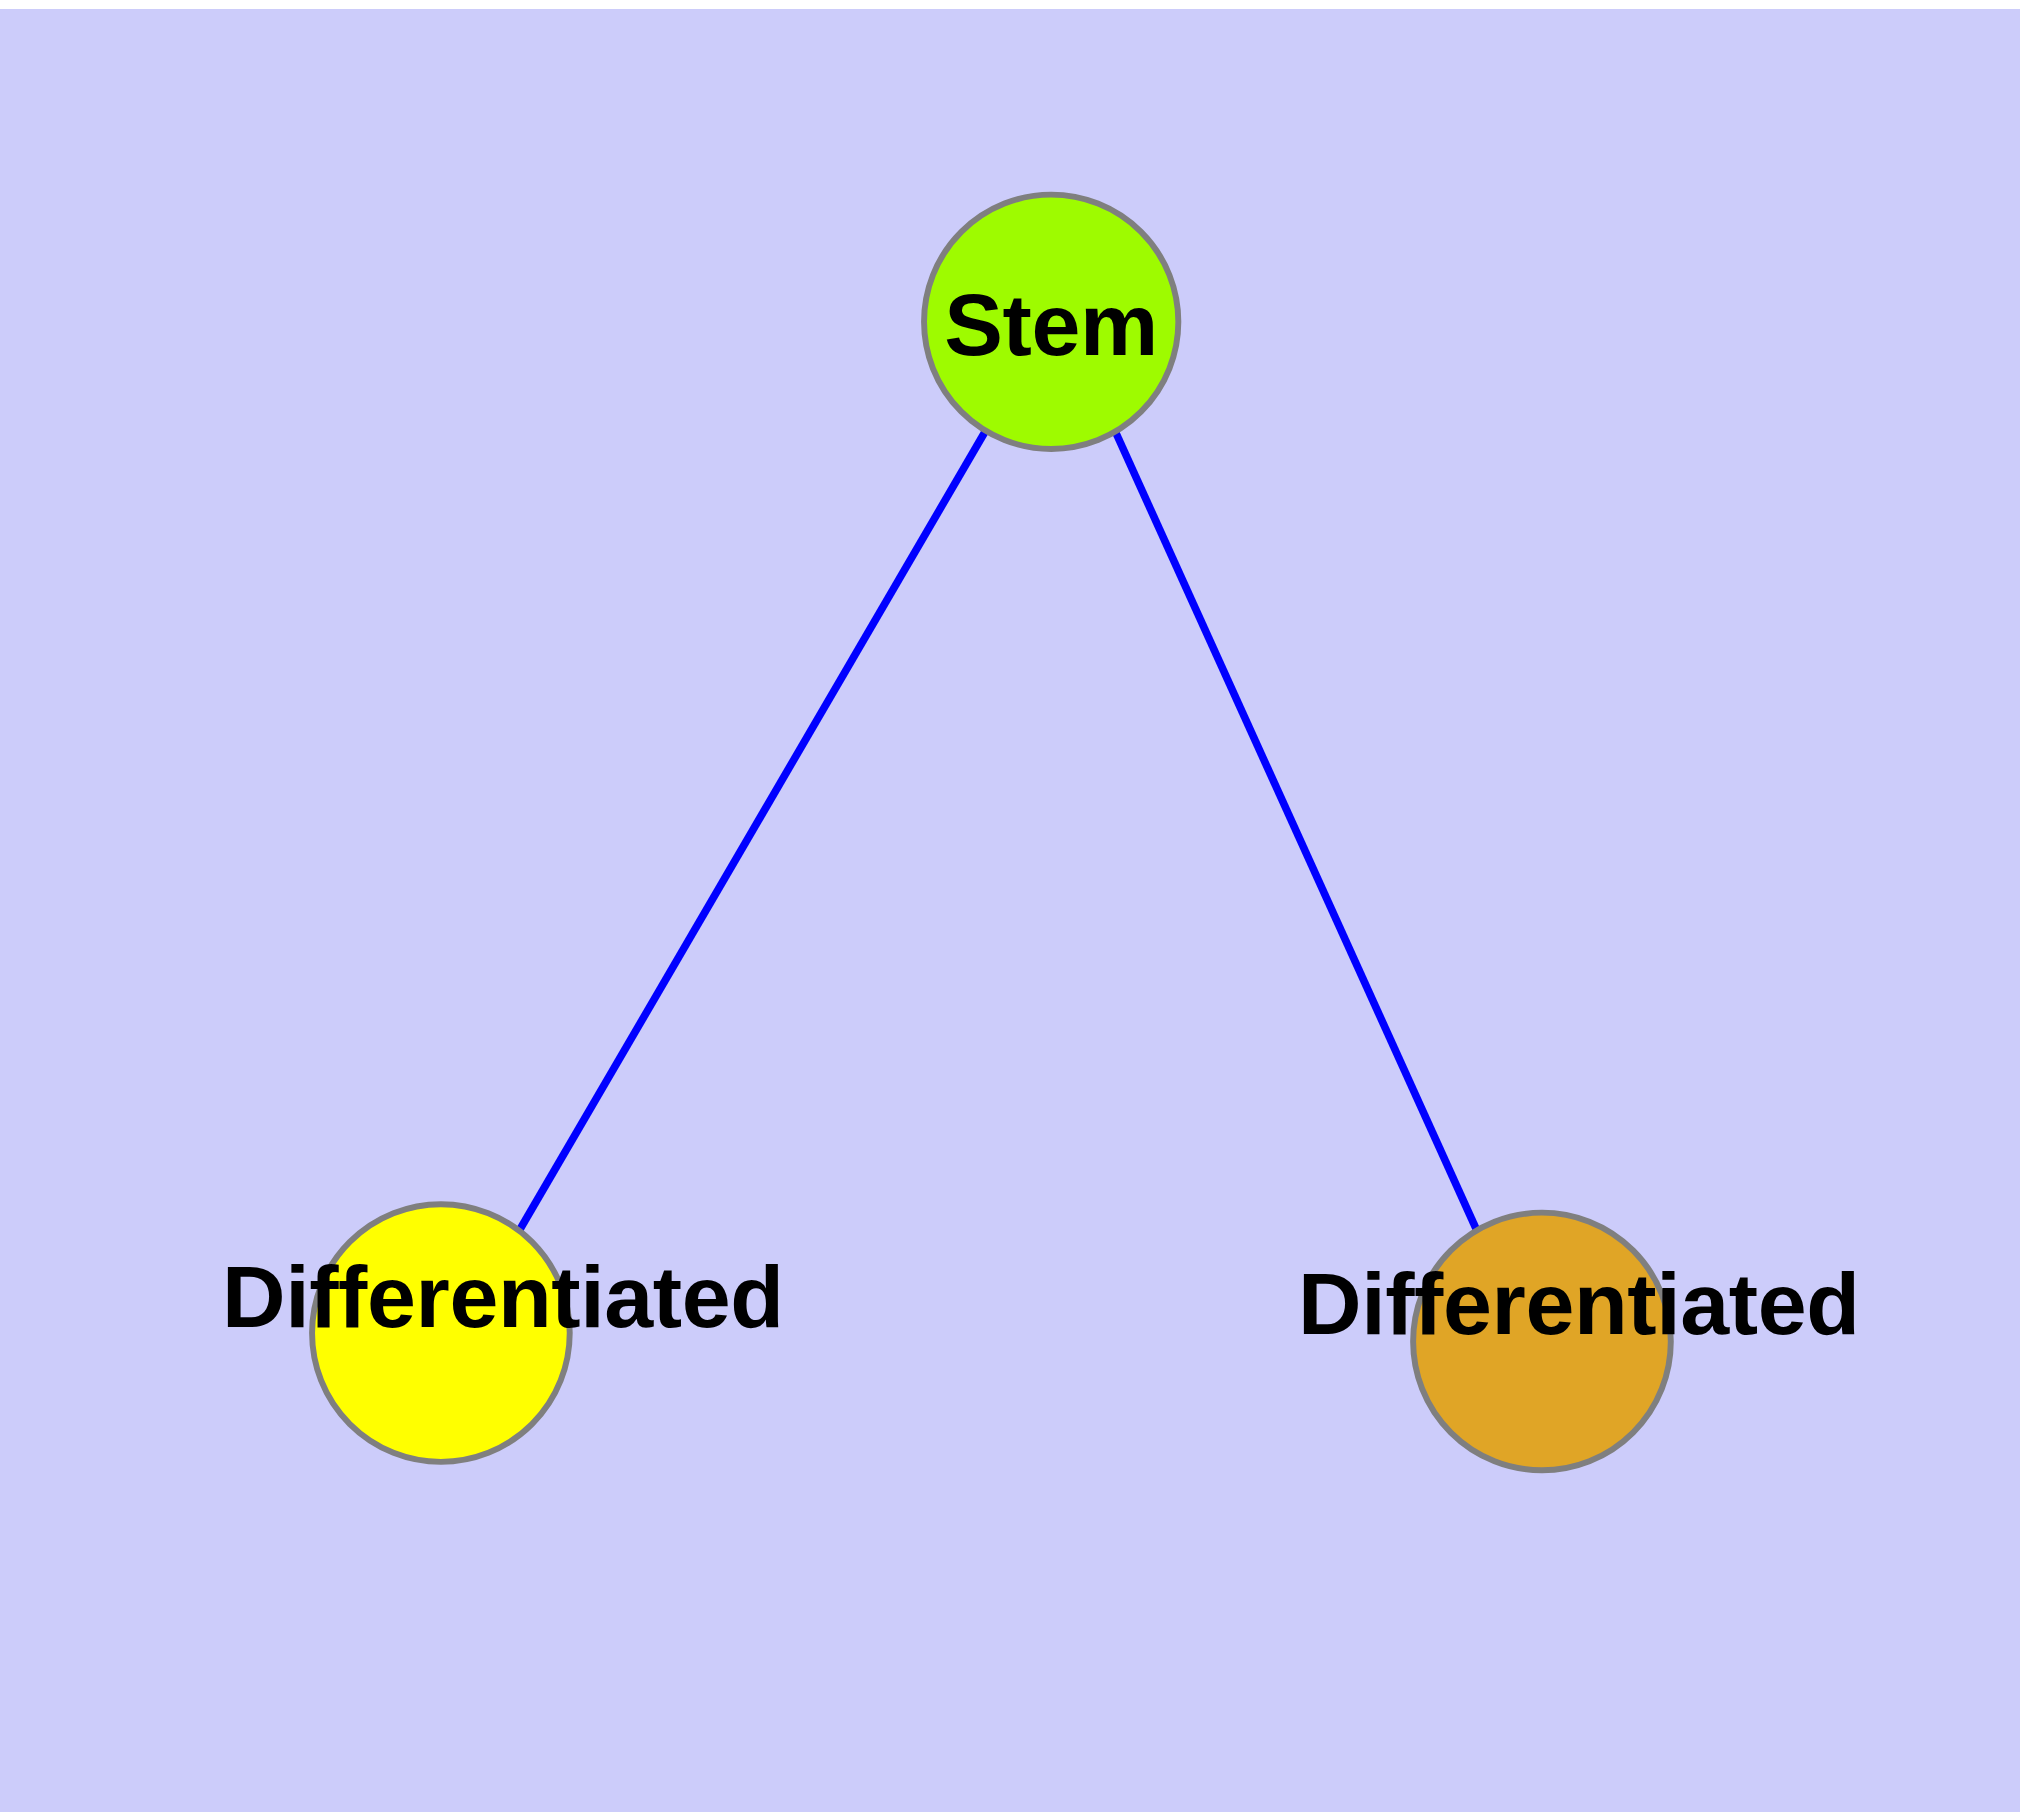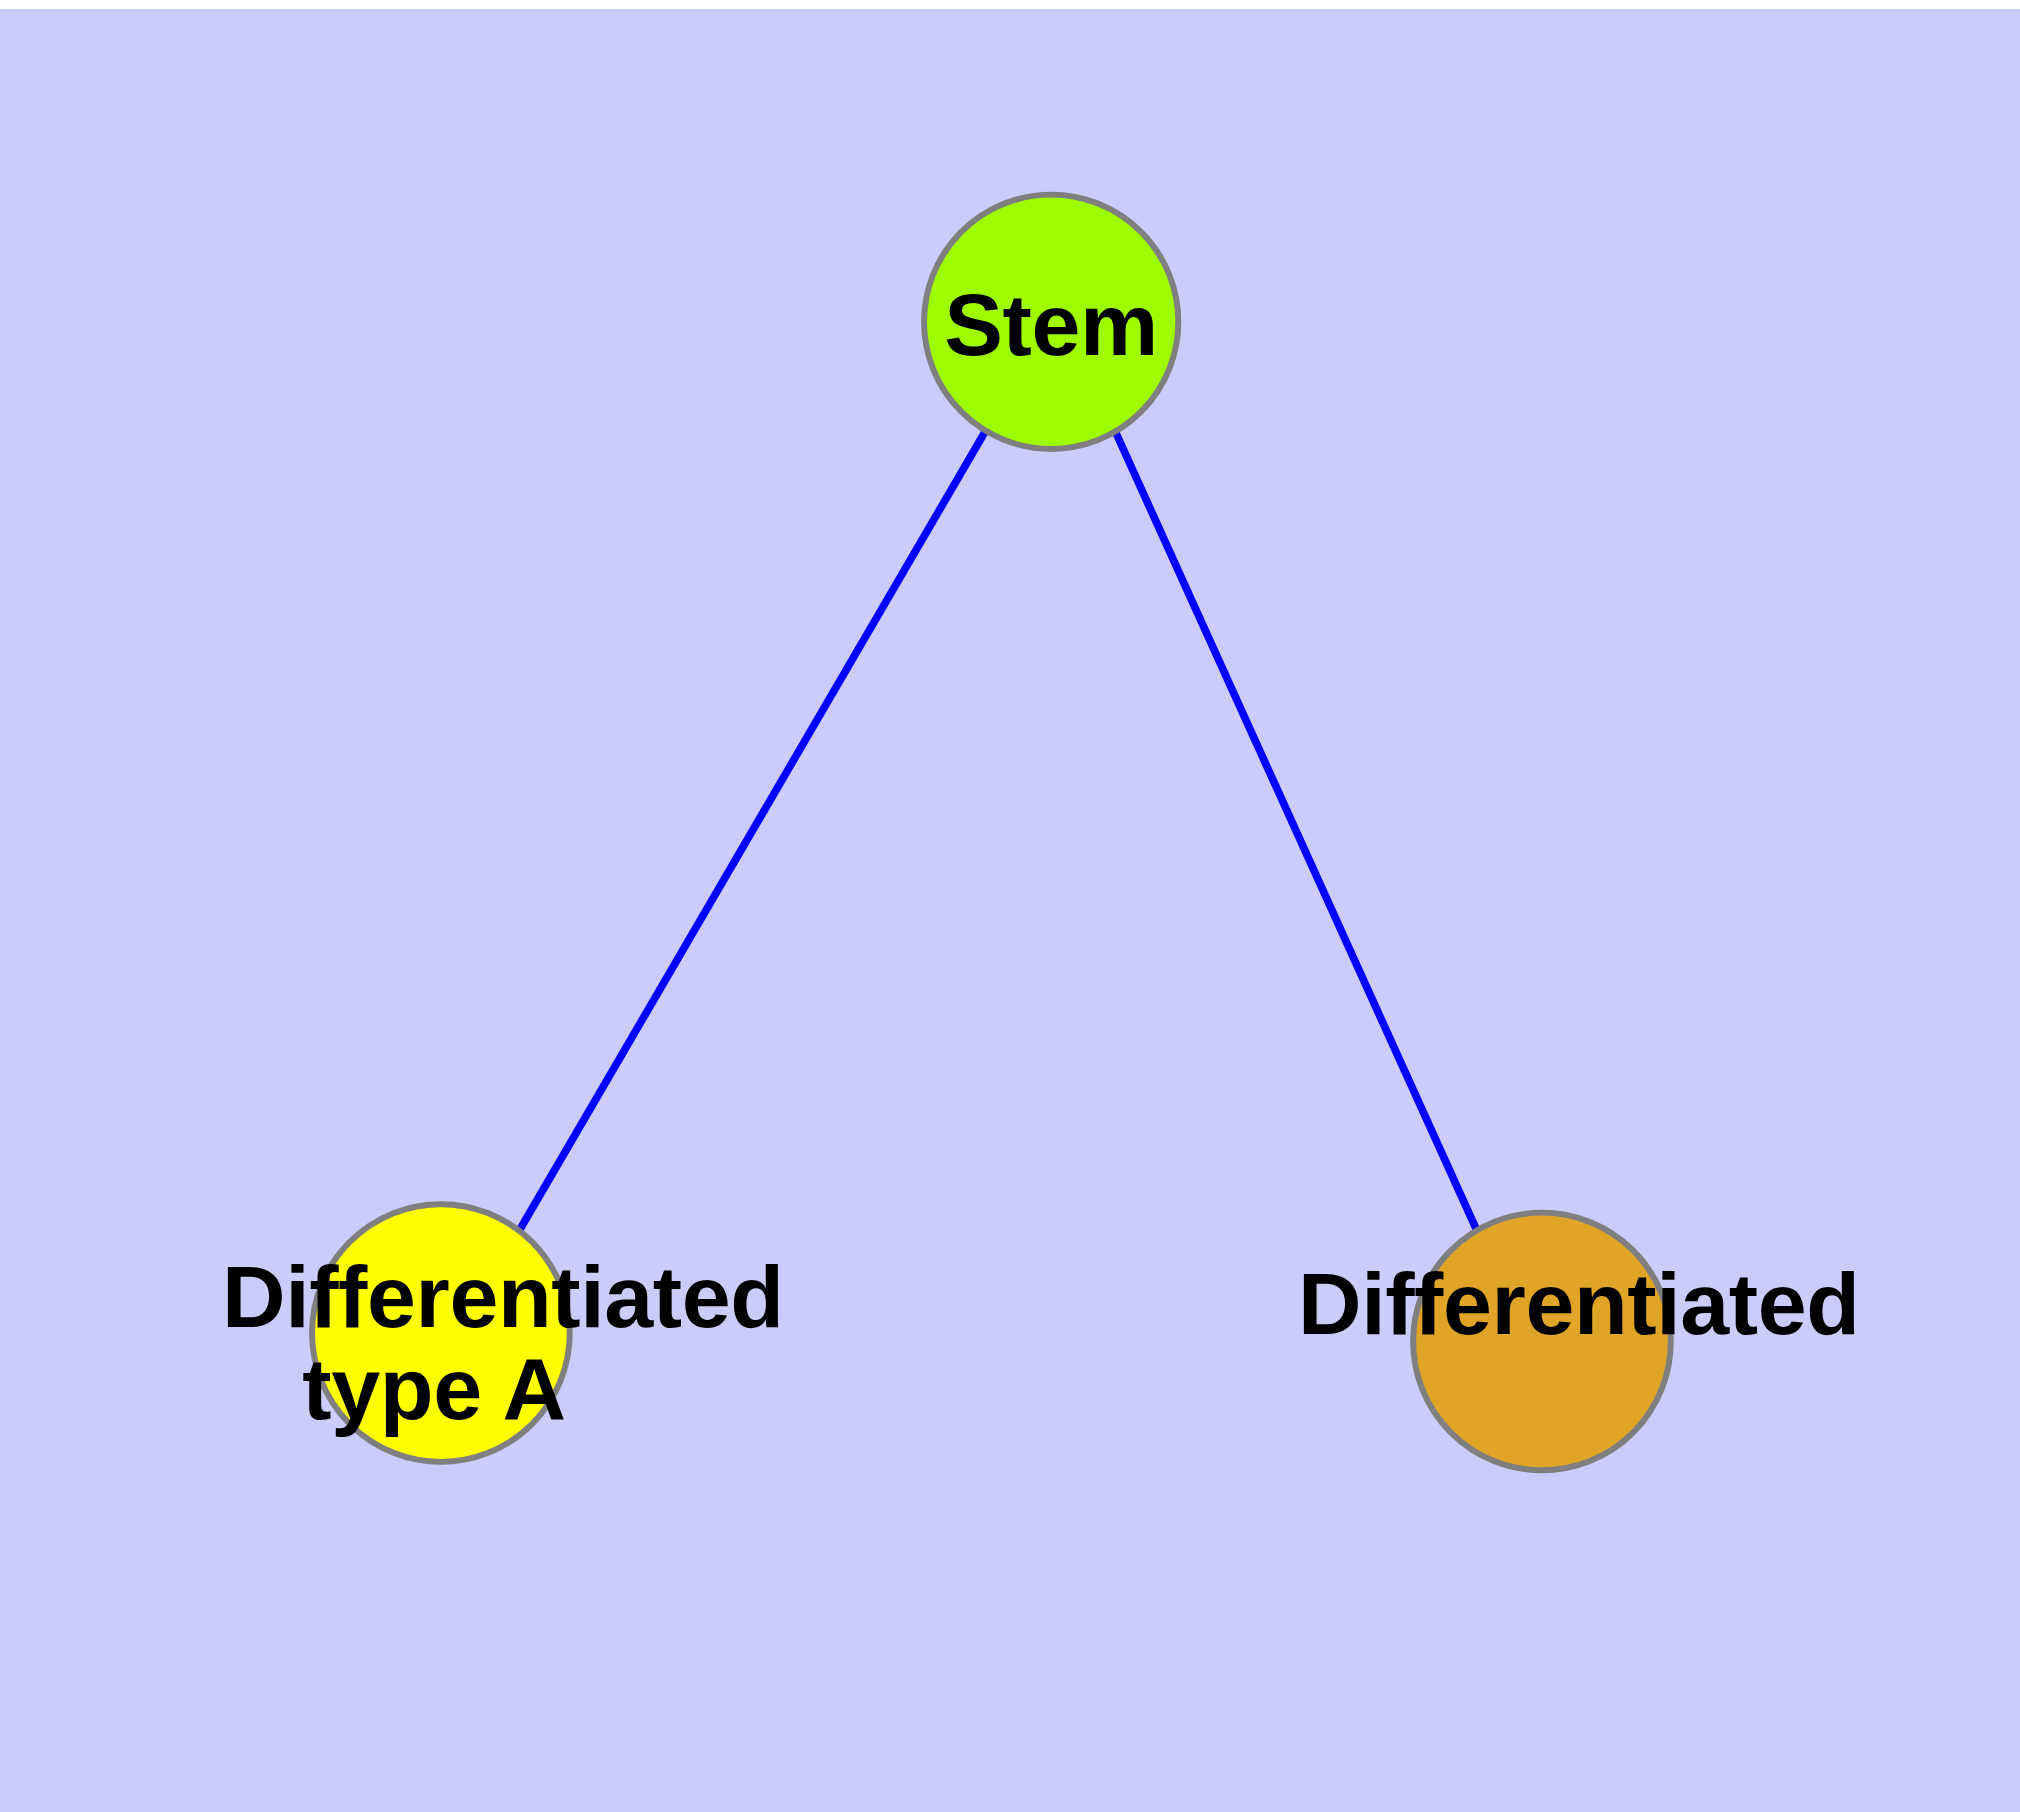--- a/index.html
+++ b/index.html
@@ -74,19 +74,19 @@
       <g>
         <circle cx="1240" cy="369" r="150" fill="#9efb00" stroke="#7f7f7f" stroke-width="7"></circle>
         <circle cx="520" cy="1562" r="152" fill="#ffff00" stroke="#7f7f7f" stroke-width="7"></circle>
         <circle cx="1819" cy="1572" r="152" fill="#e0a526" stroke="#7f7f7f" stroke-width="7"></circle>
       </g>
 
     </svg>
 
     <div class="node-label" id="label-stem"><span>Stem</span></div>
 
-    <div class="node-label" id="label-type-a"><span>Differentiated</span><br><span>type A</span></div>
+    <div class="node-label" id="label-type-a"><span>Differentiated</span><br></div>
 
     <div class="node-label" id="label-type-b"><span>Differentiated</span><br></div>
 
   </div>
 </div>
 
 
 </body></html>

